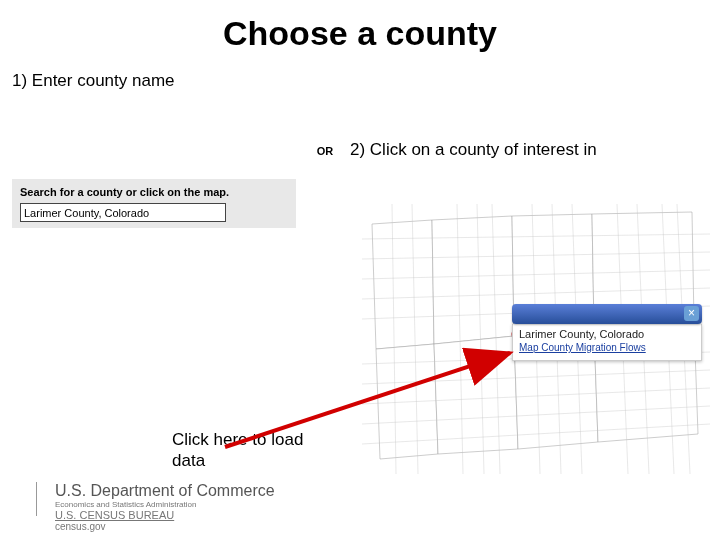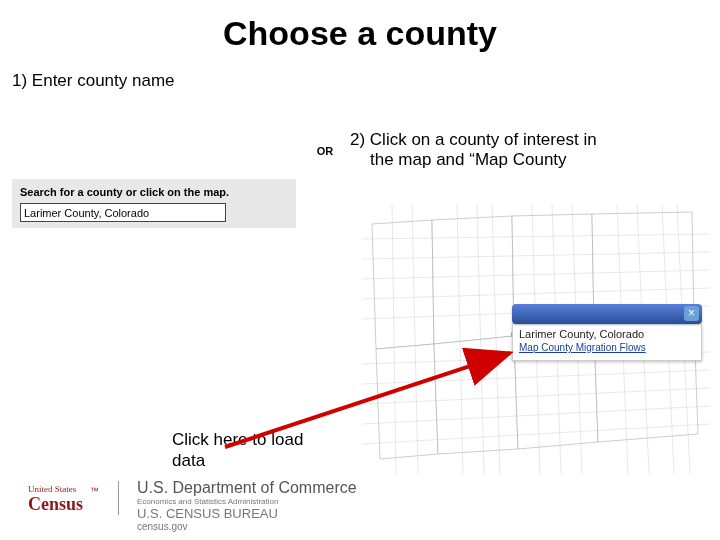--- a/index.html
+++ b/index.html
@@ -21,21 +21,21 @@
   .popup { position:absolute; left:150px; top:100px; width:190px; z-index:5; }
   .popup-hdr { background:#2a4aa0; background:linear-gradient(#5a7fd8,#274e99); border-radius:4px 4px 4px 4px; height:20px; position:relative; box-shadow:0 1px 2px rgba(0,0,0,.3); }
   .popup-close { position:absolute; right:3px; top:2px; width:15px; height:15px; border-radius:3px; background:#6aa0d6; color:#fff; font-size:12px; line-height:15px; text-align:center; cursor:pointer; }
   .popup-body { background:#fff; border:1px solid #ccc; border-top:none; padding:4px 6px 6px 6px; box-shadow:0 1px 3px rgba(0,0,0,.25); }
   .popup-name { font-size:11px; color:#222; margin-bottom:2px; }
   .popup-link { font-size:10px; color:#1a3fa0; text-decoration:underline; cursor:pointer; line-height:1.2; }
   .footer { position:absolute; left:28px; bottom:22px; display:flex; align-items:center; gap:10px; }
   .footer-sep { border-left:1px solid #999; height:34px; margin:0 8px; }
   .footer-txt .l1 { font-size:16px; color:#555;margin-top:16px; }
   .footer-txt .l2 { font-size:8px; color:#777; }
-  .footer-txt .l3 { font-size:13px; color:#777; }
+  .footer-txt .l3 { font-size:11px; color:#777;text-decoration:underline; }
   .footer-txt .l4 { font-size:10px; color:#777; }
   .census-logo { width:72px; }
   .census-logo svg { display:block; }
   .arrow { position:absolute; left:210px; top:303px; z-index:6; pointer-events:none; }
 </style>
 </head>
 <body>
 
 <div class="slide">
   <div class="title">Choose a county</div>
@@ -47,21 +47,20 @@
       <div class="search-panel">
         <div class="search-label">Search for a county or click on the map.</div>
         <input class="search-input" type="text" value="Larimer County, Colorado" style="">
       </div>
     </div>
 
     <div class="sep">OR</div>
 
     <div class="right">
       <div class="instr2">2) Click on a county of interest in</div>
-      <div class="instr2-sub">the map and “Map County</div>
     </div>
   </div>
 
   <div class="load-note">
     <span>Click here to load</span><br>
     <span>data</span>
   </div>
 
   <div class="map-wrap">
     <svg viewBox="0 0 348 270" width="348" height="270">
@@ -122,27 +121,20 @@
   <svg class="arrow" width="330" height="160">
     <defs>
       <marker id="ah" markerWidth="12" markerHeight="10" refX="11" refY="5" orient="auto">
         <path d="M0,0 L12,5 L0,10 Z" fill="#d10000"></path>
       </marker>
     </defs>
     <line x1="15" y1="130" x2="300" y2="36" stroke="#d10000" stroke-width="4" marker-end="url(#ah)"></line>
   </svg>
 
   <div class="footer">
-    <div class="census-logo">
-      <svg viewBox="0 0 72 36" width="72" height="36">
-        <text x="0" y="12" font-family="Georgia, serif" font-size="9" fill="#8a1a1a">United States</text>
-        <text x="0" y="30" font-family="Georgia, serif" font-size="18" font-weight="bold" fill="#8a1a1a">Census</text>
-        <text x="62" y="14" font-size="9" fill="#8a1a1a">™</text>
-      </svg>
-    </div>
     <div class="footer-sep"></div>
     <div class="footer-txt">
       <div class="l1">U.S. Department of Commerce</div>
       <div class="l2">Economics and Statistics Administration</div>
       <div class="l3">U.S. CENSUS BUREAU</div>
       <div class="l4">census.gov</div>
     </div>
   </div>
 </div>
 

